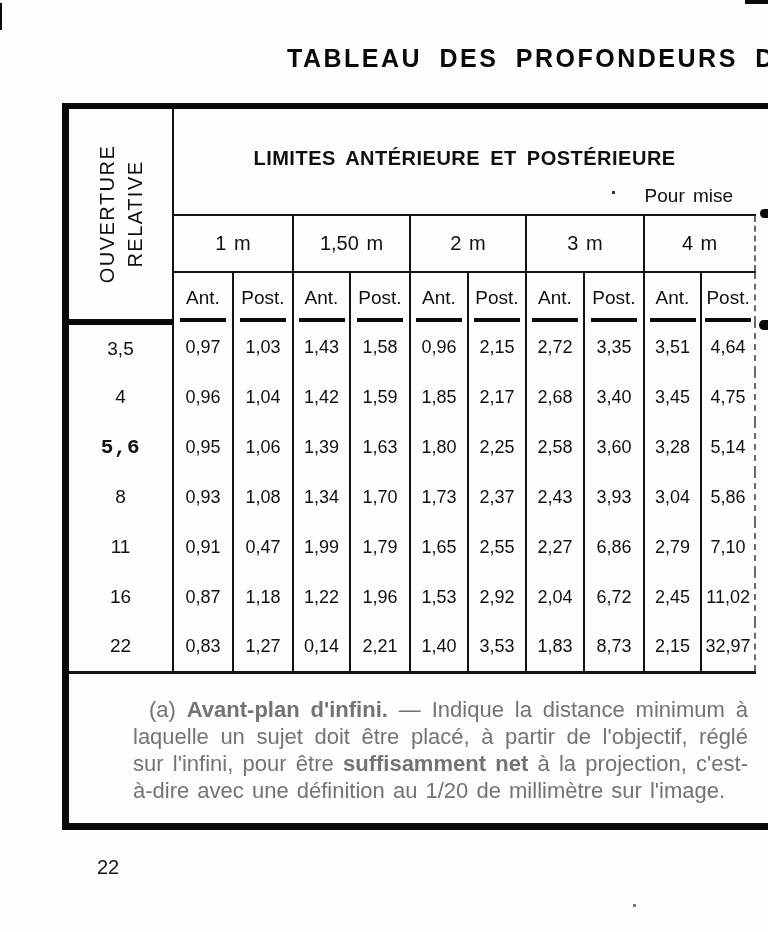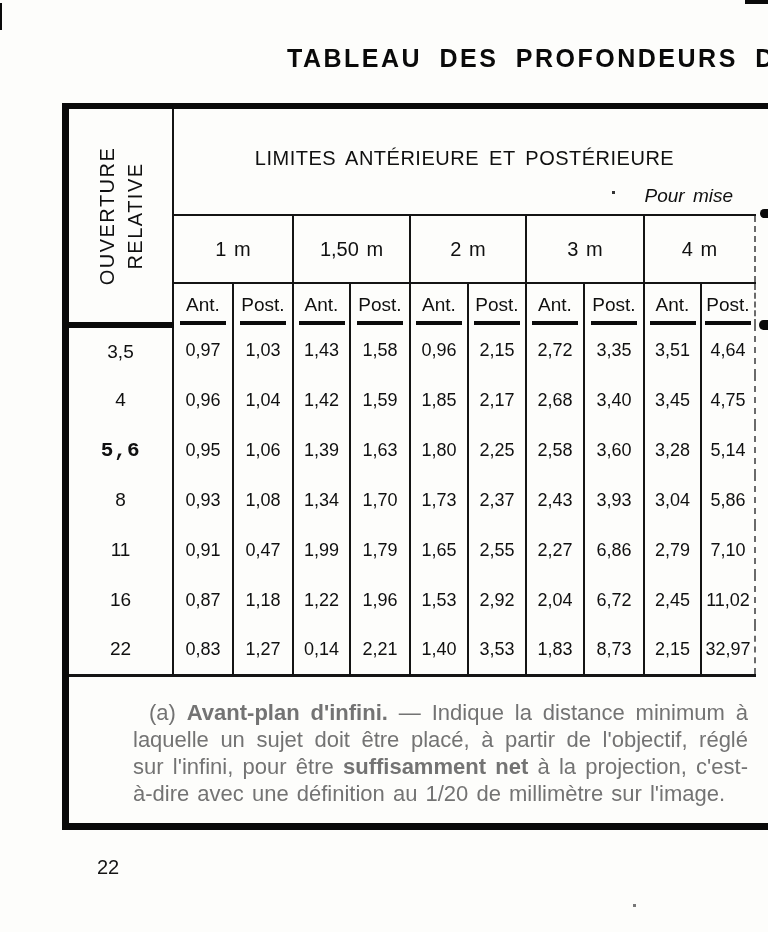--- a/index.html
+++ b/index.html
@@ -18,32 +18,32 @@
     box-sizing:border-box;background:transparent;
     border-top:6px solid #0a0a0a;border-left:7px solid #0a0a0a;border-bottom:7px solid #0a0a0a;
   }
   table.dof{
     border-collapse:collapse;table-layout:fixed;width:686px;
     border-bottom:3px solid #141414;
   }
   table.dof th,table.dof td{
     padding:0;text-align:center;vertical-align:middle;font-weight:400;color:#101010;
   }
-  tr.h1{height:106px;} tr.h2{height:68px;} tr.h3{height:42px;}
+  tr.h1{height:106px;} tr.h2{height:57px;} tr.h3{height:50px;}
   tbody tr{height:50px;}
   .corner{border-right:2px solid #141414;border-bottom:6px solid #0a0a0a;position:relative;}
   .corner .rot{
     position:absolute;left:50%;top:50%;width:213px;height:104px;
     transform:translate(-50%,-50%) rotate(-90deg);
     display:flex;flex-direction:column;justify-content:center;align-items:center;
     font-size:20px;letter-spacing:1.5px;line-height:28px;white-space:nowrap;
   }
   .hdr1{border-bottom:2px solid #141414;vertical-align:top;}
-  .hdr1 .limits{margin-top:30px;text-align:center;font-size:20px;letter-spacing:0.5px;word-spacing:4px;}
-  .hdr1 .focus{margin-top:15px;text-align:right;padding-right:22px;font-size:19px;word-spacing:3px;font-style:italic;}
+  .hdr1 .limits{margin-top:30px;text-align:center;font-size:20px;letter-spacing:0.5px;word-spacing:4px;font-weight:bold;}
+  .hdr1 .focus{margin-top:15px;text-align:right;padding-right:22px;font-size:19px;word-spacing:3px;}
   .grp{font-size:20px;font-weight:700;border-bottom:2px solid #141414;word-spacing:2px;}
   .sub{font-size:19px;position:relative;}
   .sub .uline{position:absolute;left:50%;transform:translateX(-50%);bottom:0;width:46px;height:4px;background:#0a0a0a;}
   .bl{border-left:2px solid #141414;}
   .dashR{border-right:2px dashed #6a6a6a;}
   .lbl{border-right:2px solid #141414;font-size:19px;}
   td.val{font-size:18px;}
   tr.bold-row .lbl{font-weight:700;font-size:21px;letter-spacing:0.5px;font-family:Liberation Mono, monospace;}
   .footnote{
     margin:22px 20px 0 64px;text-align:justify;text-indent:16px;

